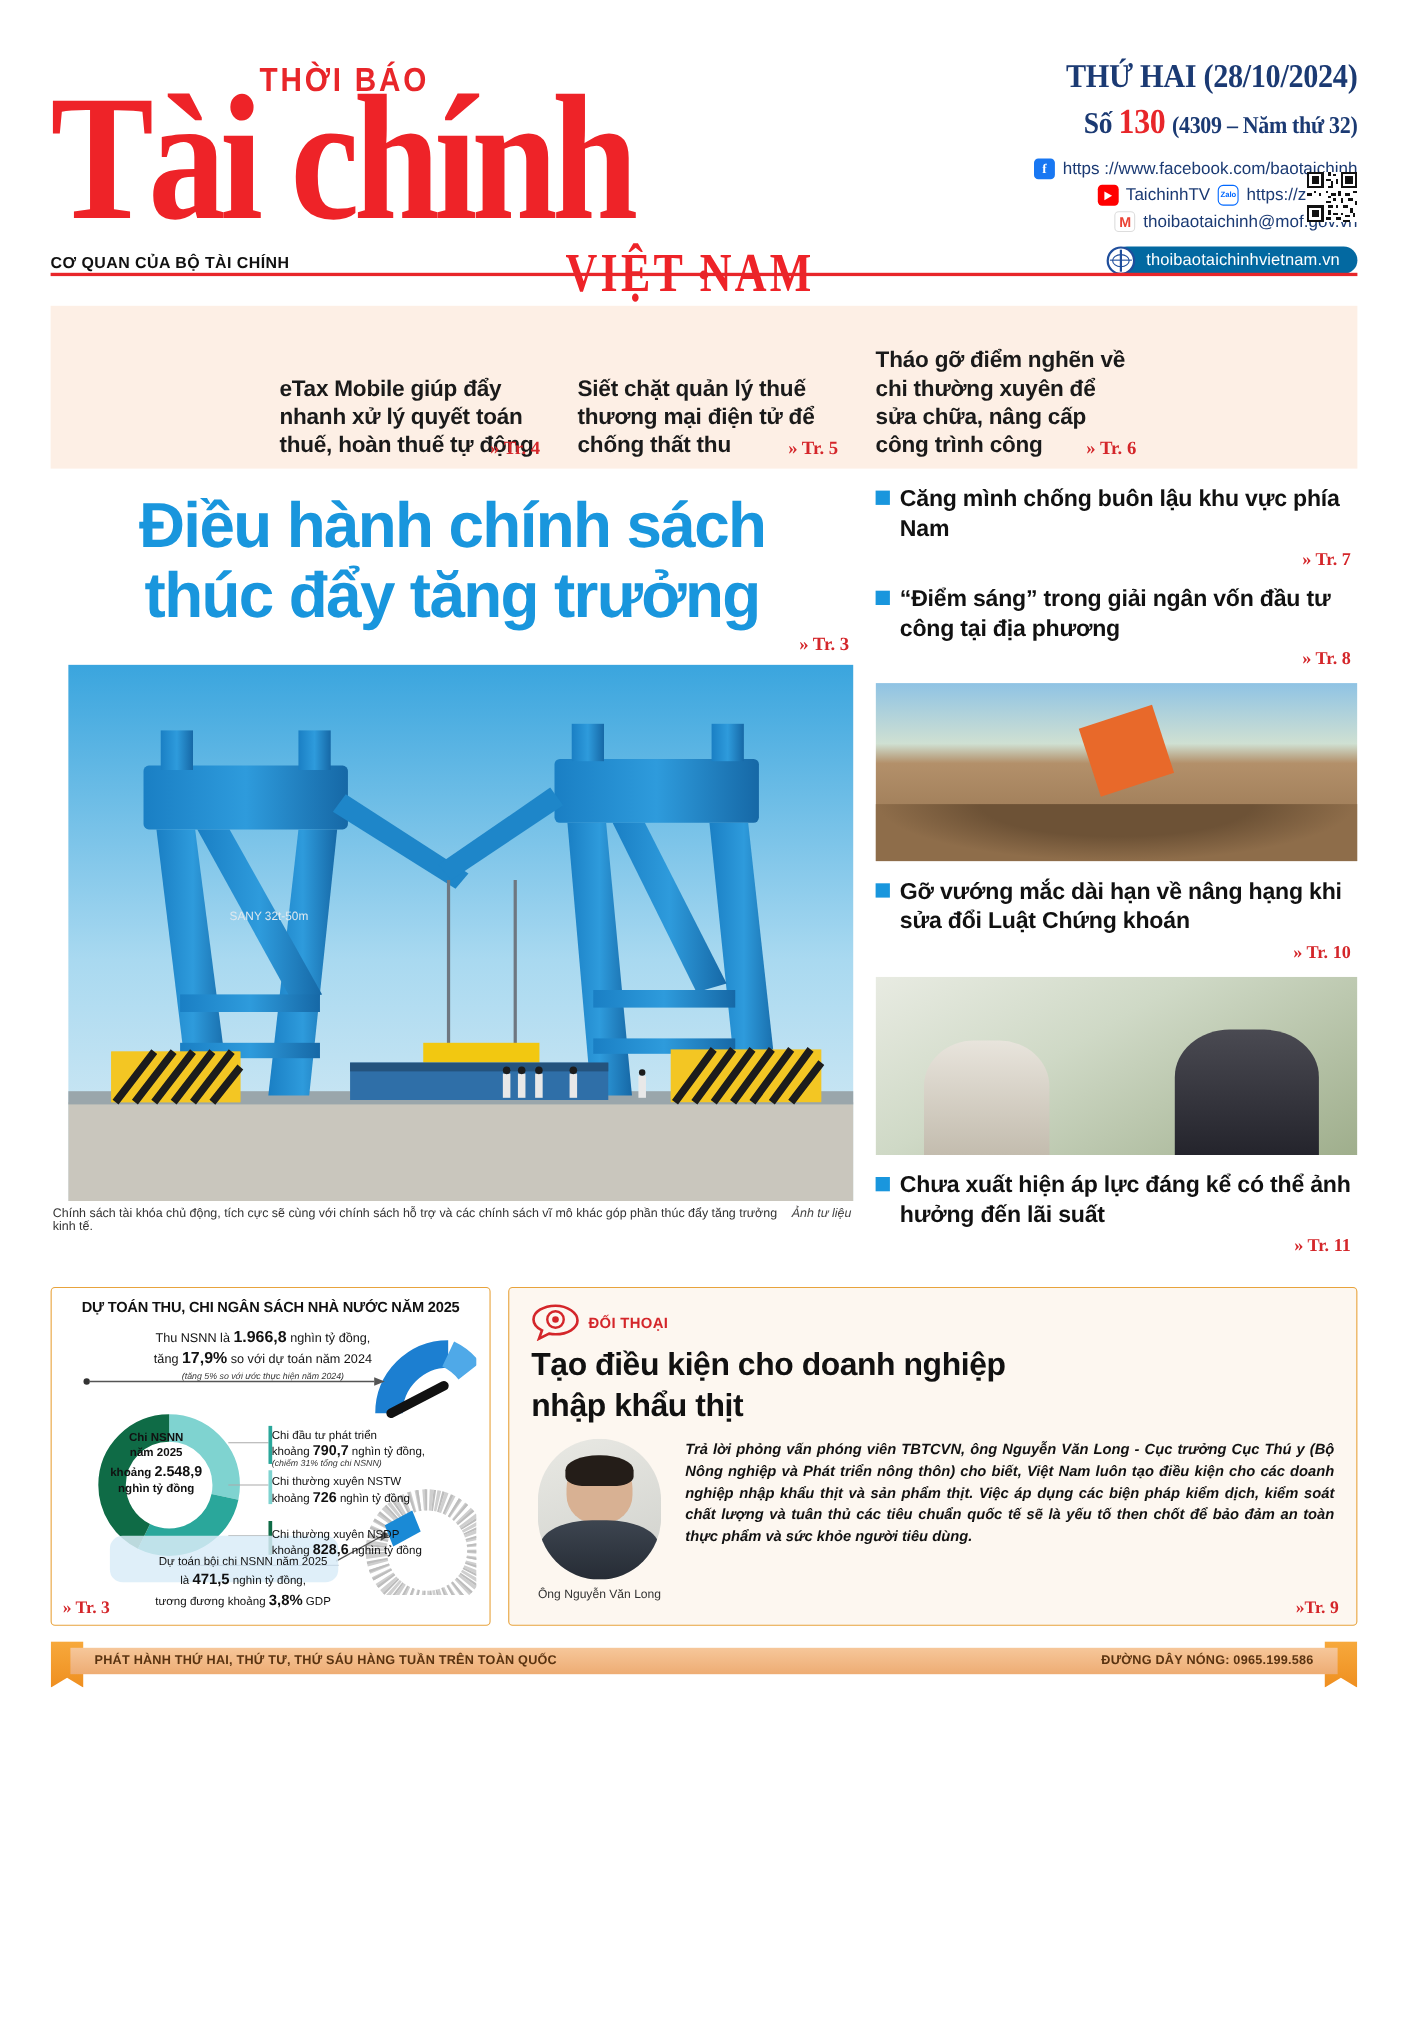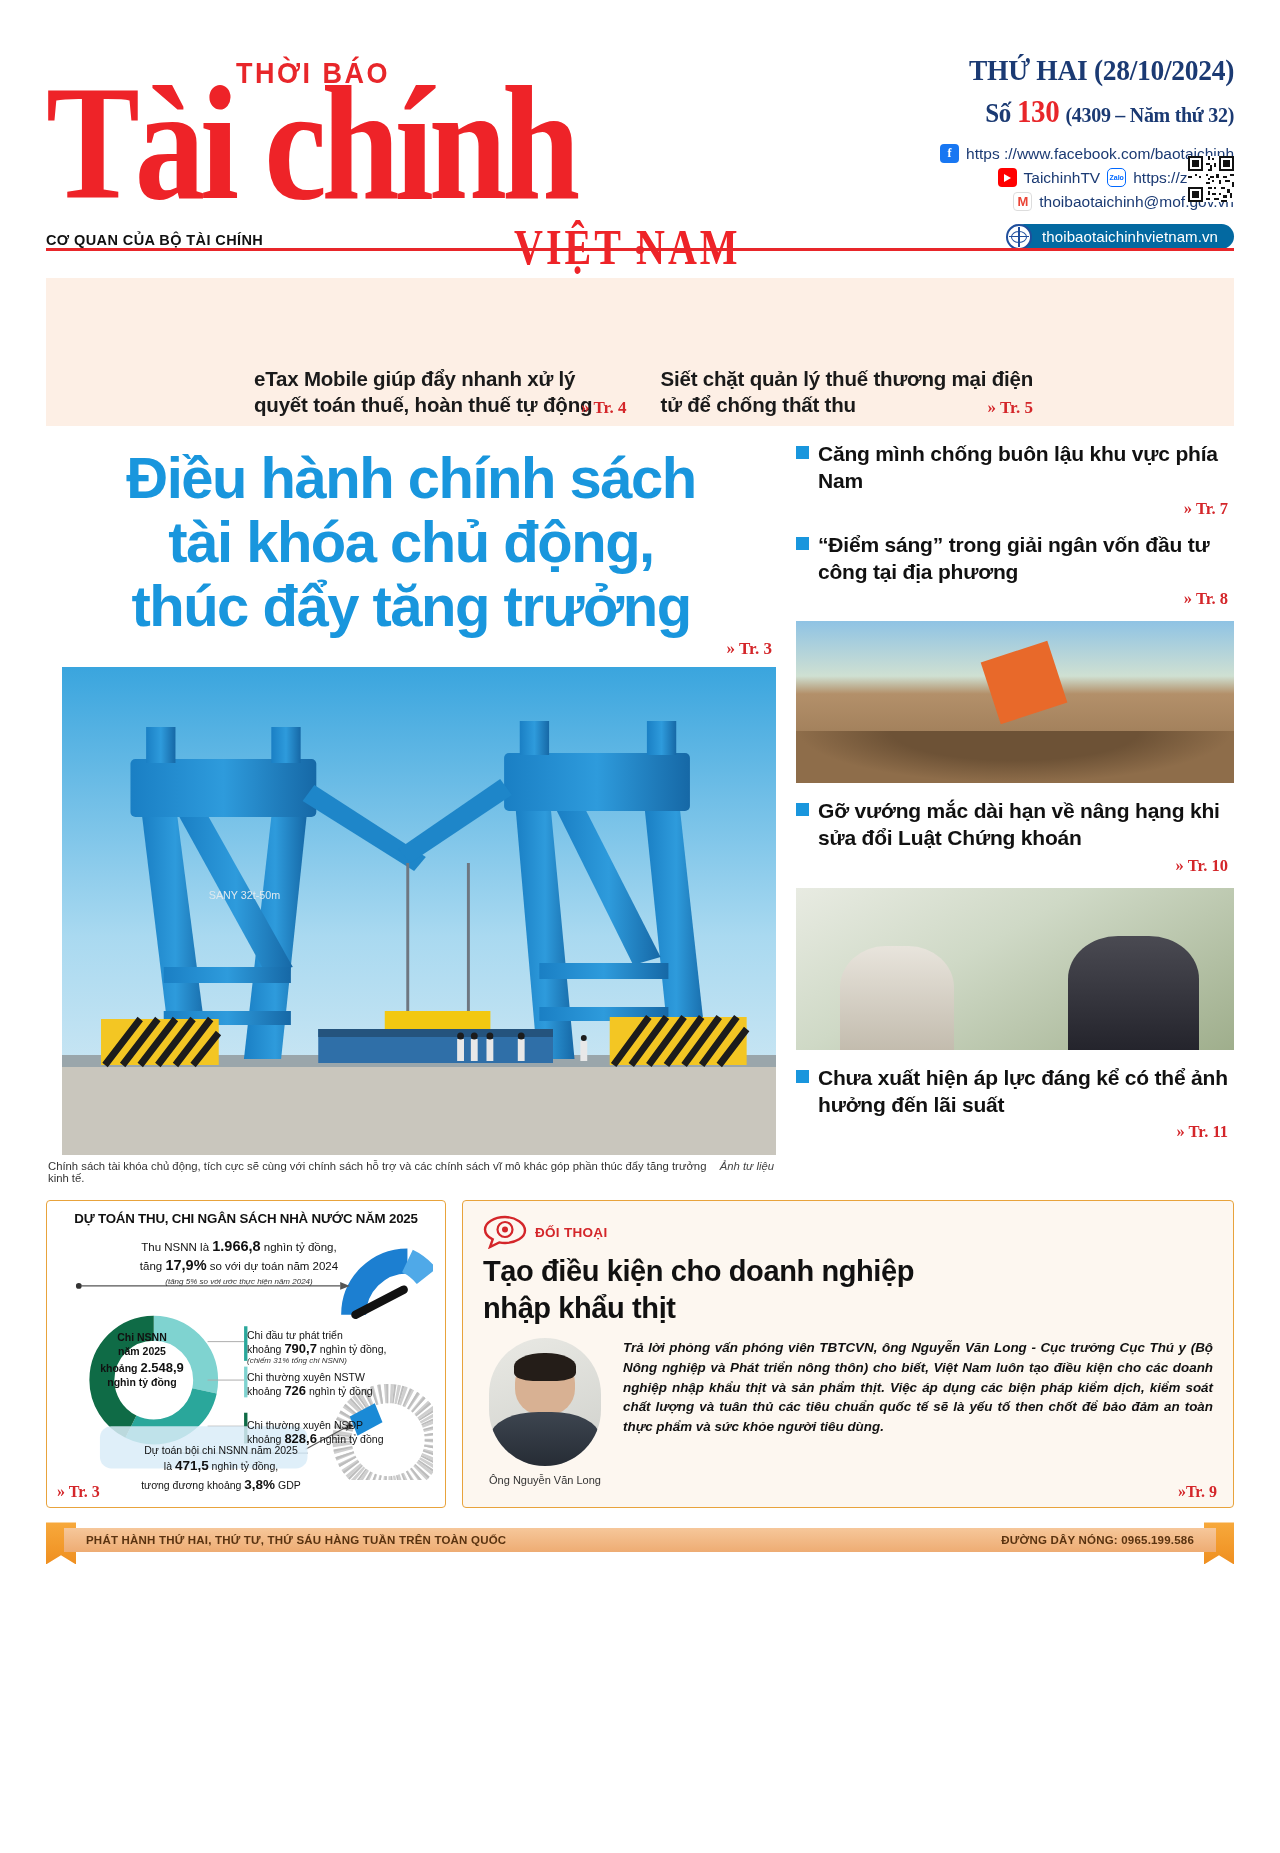--- a/index.html
+++ b/index.html
@@ -315,31 +315,34 @@
       <div class="ph ph-office"></div>
     </div>
     <div class="t-cell">
       <div class="t-head">eTax Mobile giúp đẩy nhanh xử lý quyết toán thuế, hoàn thuế tự động</div>
       <div class="t-page">» Tr. 4</div>
     </div>
     <div class="t-cell">
       <div class="t-head">Siết chặt quản lý thuế thương mại điện tử để chống thất thu</div>
       <div class="t-page">» Tr. 5</div>
     </div>
+    <div class="t-cell">
+      <div class="t-head">Tháo gỡ điểm nghẽn về chi thường xuyên để sửa chữa, nâng cấp công trình công</div>
+      <div class="t-page">» Tr. 6</div>
+    </div>
     <div class="t-img right">
       <div class="ph ph-build"></div>
     </div>
   </div>
 
   <div class="main">
 
     <div class="col-left">
       <div class="lead-title">
         <span class="ln">Điều hành chính sách</span>
-        <span class="ln">tài khóa chủ động,</span>
         <span class="ln">thúc đẩy tăng trưởng</span>
       </div>
       <div class="lead-page">» Tr. 3</div>
 
       <div class="lead-photo">
         <svg viewBox="0 0 730 488" preserveAspectRatio="none" style="width:100%;height:100%;display:block">
           <defs>
             <linearGradient id="sky" x1="0" y1="0" x2="0" y2="1">
               <stop offset="0" stop-color="#3aa5de"></stop>
                 <stop offset="0.55" stop-color="#a9d9f0"></stop>

